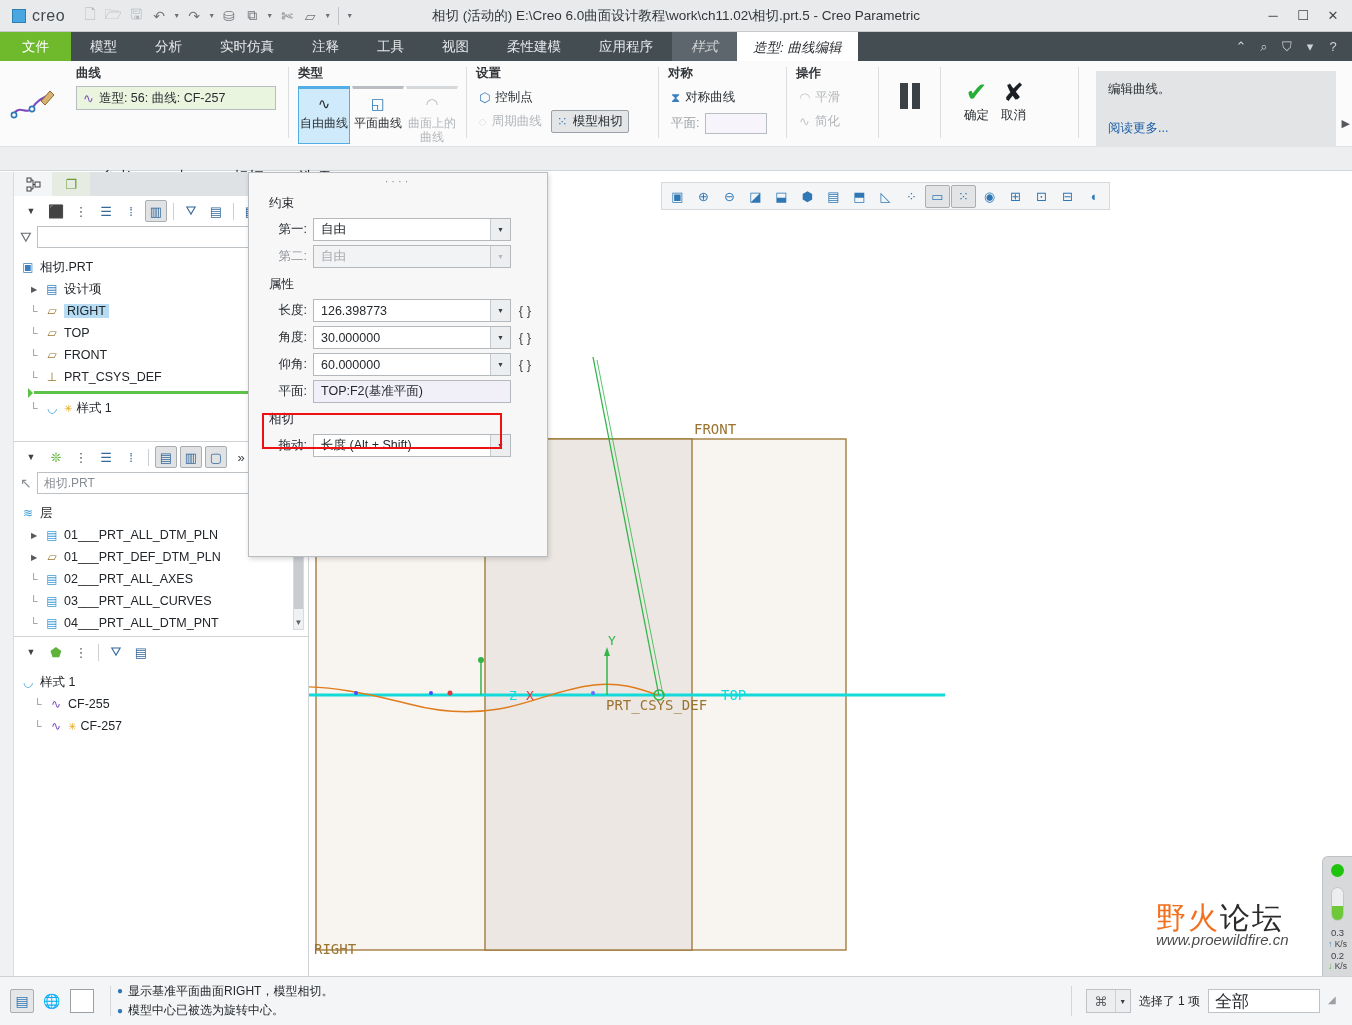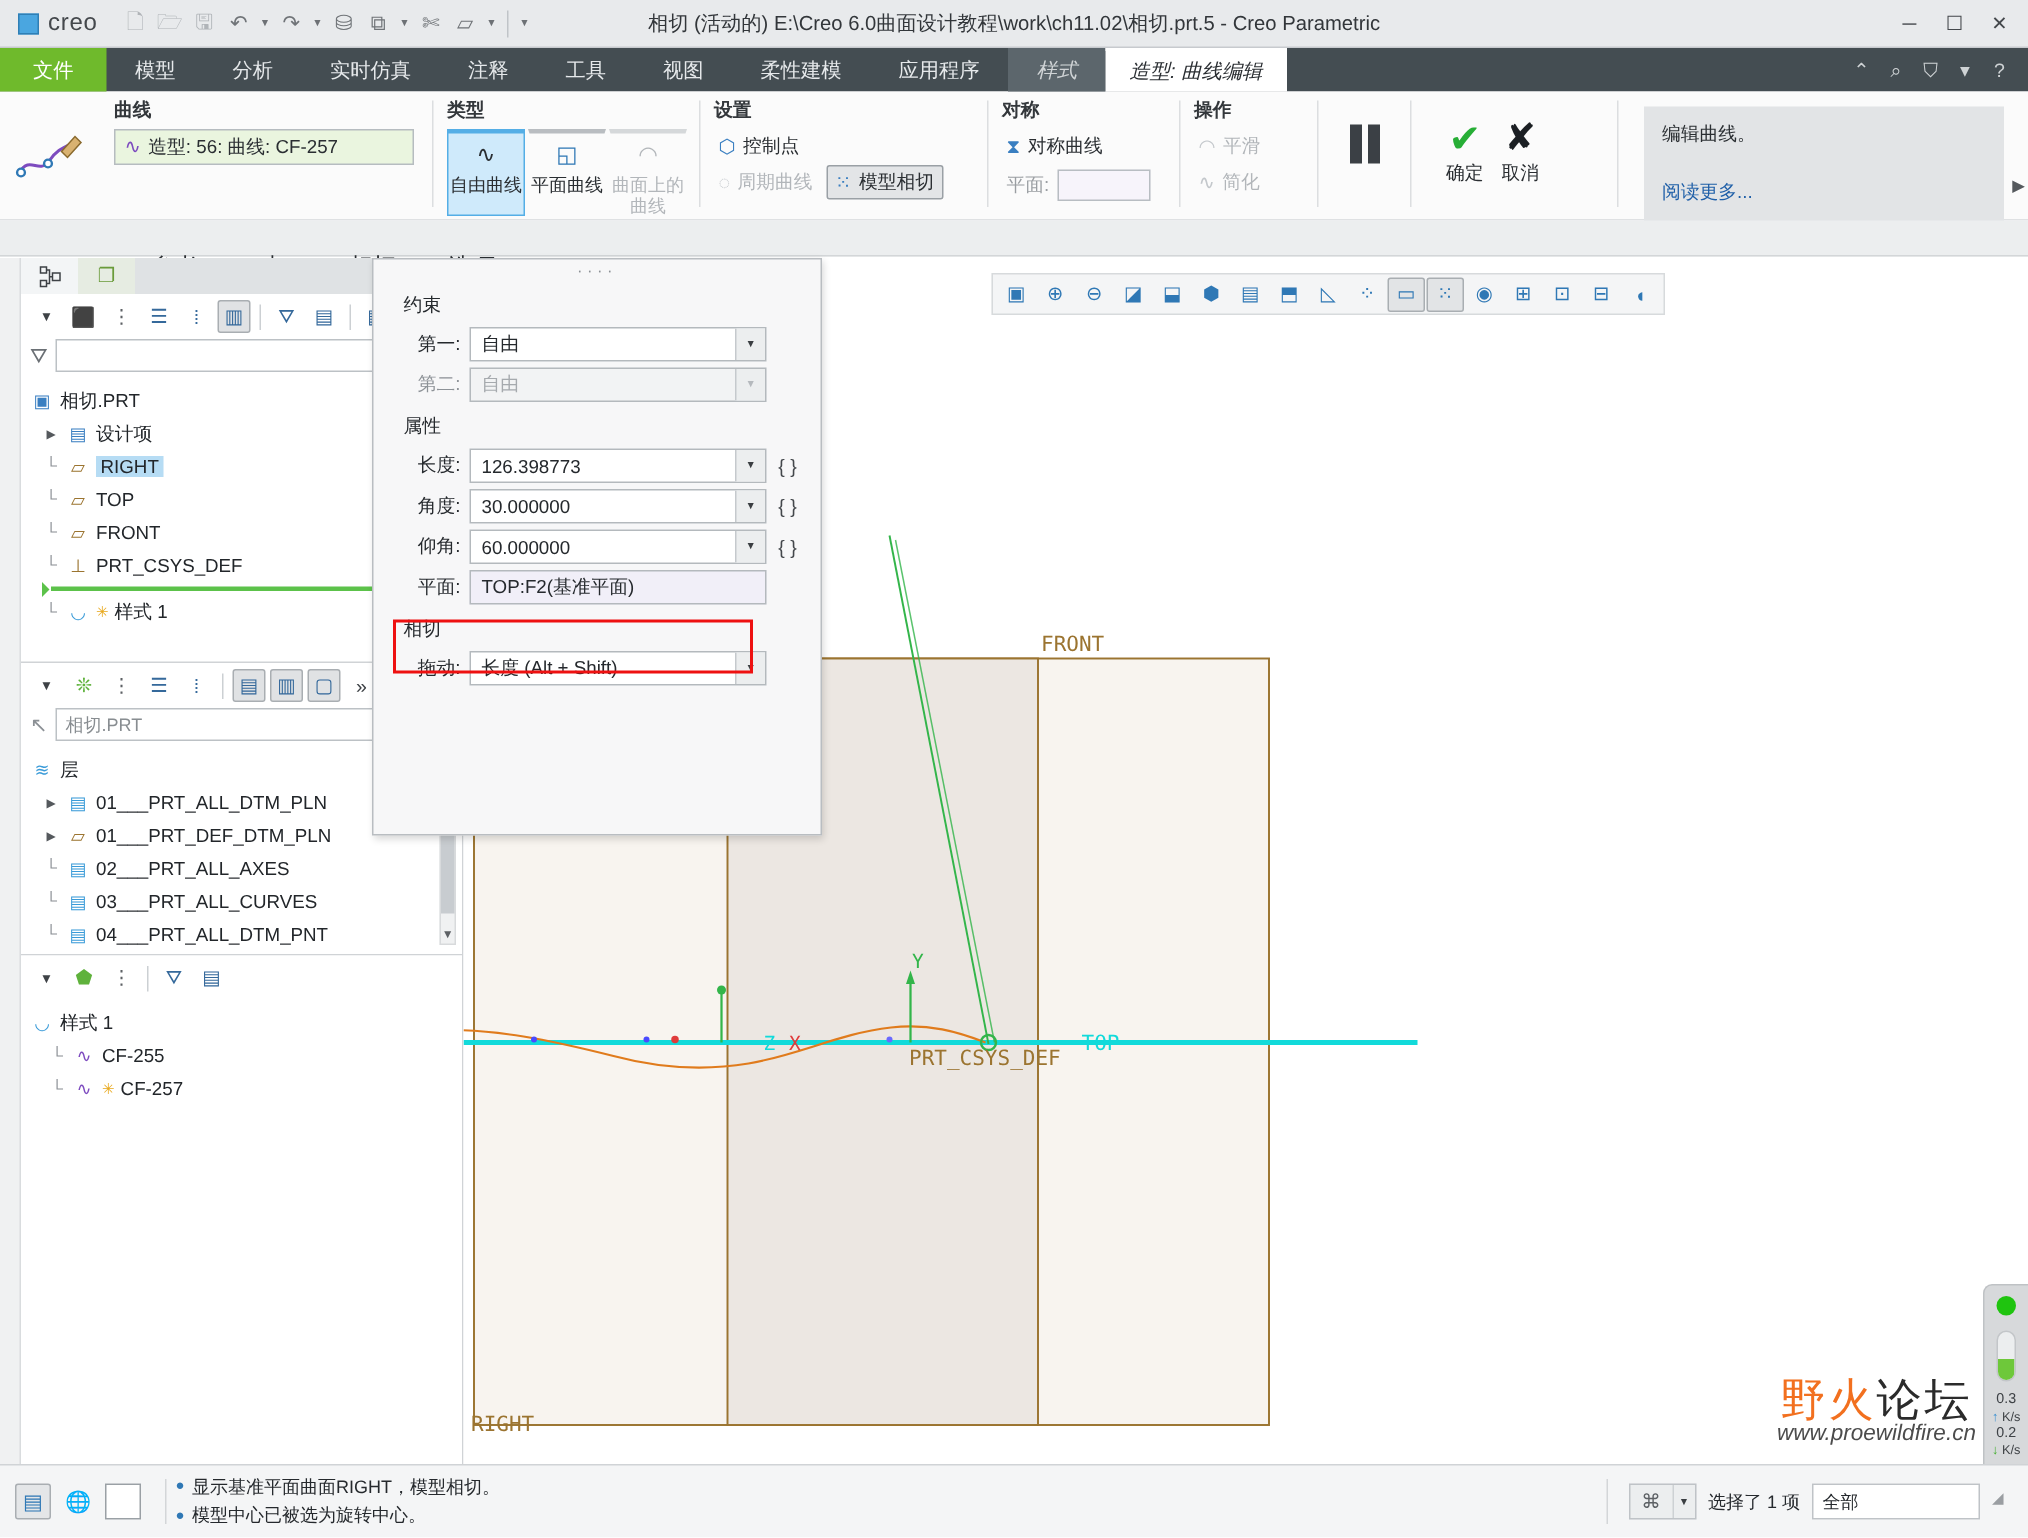--- a/index.html
+++ b/index.html
@@ -218,21 +218,21 @@
   .net-cap { width: 13px; height: 34px; border-radius: 7px; background: #eceeef;
     border: 1px solid #c3c6c9; margin-top: 10px; overflow: hidden; display: flex;
     align-items: flex-end; }
   .net-cap i { display: block; width: 100%; height: 14px; background: #6ec83a; }
   .net-rates { margin-top: 6px; font-size: 8.5px; color: #3e4246; text-align: center; line-height: 1.25; }
   .net-rates b { font-weight: normal; font-size: 9.5px; }
   .net-up { color: #3a8fd0; }
   .net-dn { color: #3fae2a; }
 
   
-  .wm { position: absolute; right: 6px; bottom: 12px; width: 190px; text-align: center; z-index: 30; }
+  .wm { position: absolute; right: 6px; bottom: 28px; width: 190px; z-index: 30; }
   .wm-cn { font-size: 30px; line-height: 1; color: #f2701f;
     font-family: "DejaVu Sans", sans-serif; letter-spacing: 2px; }
   .wm-cn span.dk { color: #2b2b2b; }
   .wm-url { font-size: 15px; font-style: italic; color: #4c4c4c; margin-top: -2px; }
 
   
   .statusbar { position: absolute; left: 0; right: 0; bottom: 0; height: 49px;
     background: #f4f5f6; border-top: 1px solid #d0d3d6; display: flex; align-items: center; }
   .sb-icons { display: flex; align-items: center; gap: 6px; padding: 0 10px; }
   .sb-ic { width: 24px; height: 24px; display: flex; align-items: center; justify-content: center;
@@ -245,21 +245,21 @@
   .bullet { color: #2f78b5; font-size: 10px; }
   .sb-right { margin-left: auto; display: flex; align-items: center; gap: 8px; padding-right: 10px; }
   .sb-sel { display: flex; align-items: center; border: 1px solid #bfc3c7; height: 24px;
     background: #eceeef; }
   .sb-sel .bi { width: 28px; display: flex; align-items: center; justify-content: center;
     color: #5d6165; font-size: 13px; }
   .sb-sel .ca { width: 15px; display:flex; align-items:center; justify-content:center;
     font-size: 7px; color: #3a3e42; border-left: 1px solid #cdd1d4; height:100%; }
   .sb-count { font-size: 12px; color: #25292d; }
   .sb-all { width: 112px; height: 24px; border: 1px solid #bfc3c7; background: #fff;
-    display: flex; align-items: center; padding-left: 6px; font-size: 12px; color: #25292d; }
+    display: flex; align-items: center; padding-left: 6px; font-size: 17px; color: #25292d; }
   .grip { width: 14px; height: 14px; color: #9a9ea2; font-size: 10px; }
 </style>
 </head>
 <body>
 
 <div id="app">
 
   <div class="titlebar">
     <div class="creo-logo">
       <div class="creo-sq"></div>

